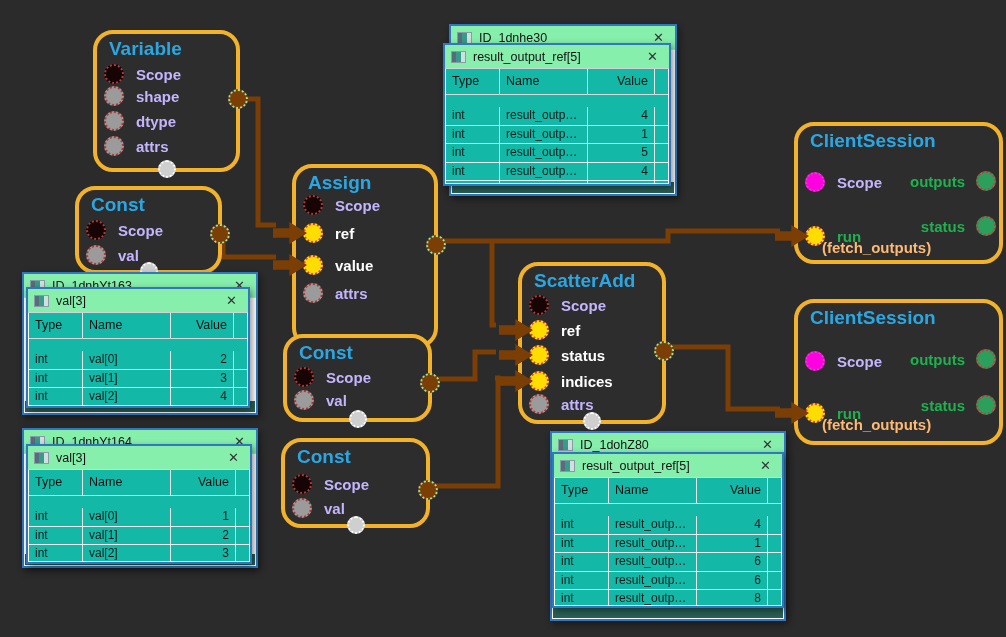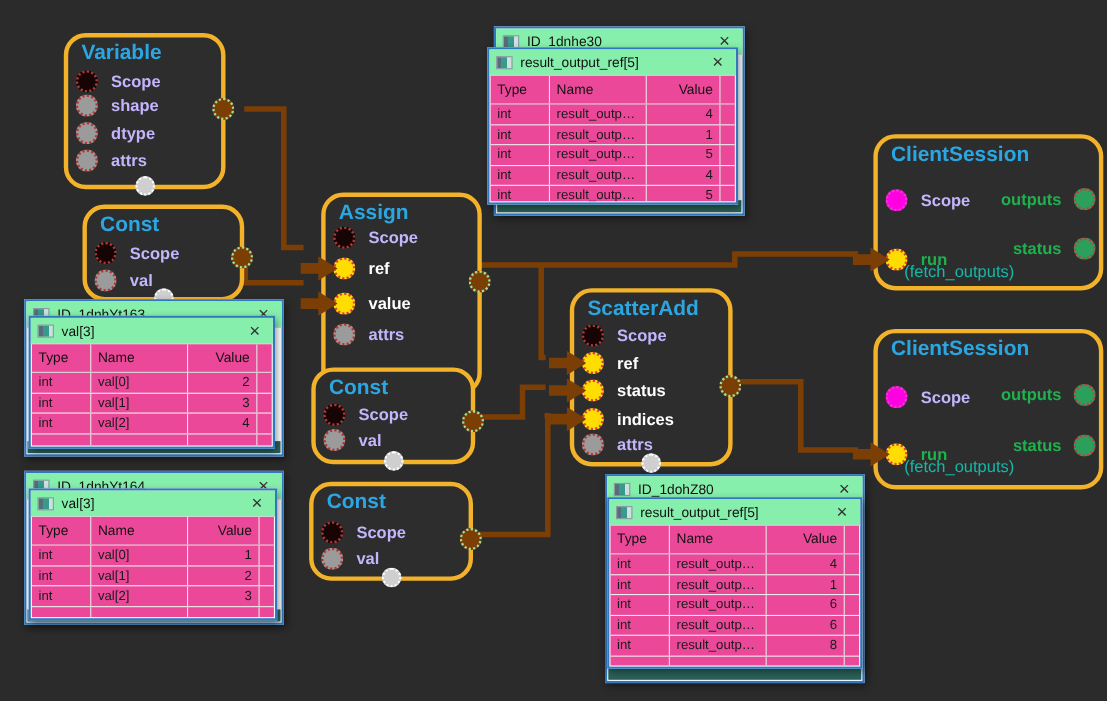--- a/index.html
+++ b/index.html
@@ -27,21 +27,21 @@
   .port.dark{background:#170404;border:2px dotted #b03838;}
   .port.gray{background:#9b9b9b;border:2px dotted #b03838;}
   .port.yellow{background:#ffdd00;border:2px dotted #d84040;}
   .port.magenta{background:#ff00e0;border:2px dotted #e040cc;}
   .port.green{background:#2aa05c;border:2px dotted #c04040;}
   .plabel{margin-left:12px;font-size:15px;font-weight:bold;white-space:nowrap;}
   .prow.right .plabel{margin-left:0;margin-right:11px;}
   .dim{color:#c4b5fd;}
   .lit{color:#ffffff;}
   .grn{color:#1fb14e;}
-  .sublabel{position:absolute;font-size:15px;font-weight:normal;color:#14b8a6;white-space:nowrap;}
+  .sublabel{position:absolute;font-size:15px;font-weight:bold;color:#fdba74;white-space:nowrap;}
   .arrow{
     position:absolute;left:-30px;top:-1px;width:34px;height:22px;background:#7b3f06;
     clip-path:polygon(0 28%,48% 28%,48% 0,100% 50%,48% 100%,48% 72%,0 72%);
   }
   .outport{
     position:absolute;right:-12px;box-sizing:content-box;
     width:16px;height:16px;border-radius:50%;
     background:#7b3f06;border:2px dotted #9fdf9f;
   }
   .bottomdot{
@@ -62,22 +62,22 @@
     padding:0 6px;font-size:12.5px;color:#111;white-space:nowrap;overflow:hidden;
   }
   .wicon{
     flex:0 0 auto;width:15px;height:12px;border:1px solid #8a9aa8;box-sizing:border-box;
     background:linear-gradient(to right,#5a6b7a 0 30%,#379a8a 30% 72%,#cfe0df 72%);
   }
   .wclose{margin-left:auto;padding:0 5px;font-size:13px;color:#333;cursor:default;}
   .wteal{position:absolute;left:1px;right:1px;bottom:1px;height:11px;background:#2a6157;}
   .wtable{
     position:absolute;left:1px;right:1px;top:24px;bottom:1px;
-    display:flex;flex-direction:column;background:#ec4899;
-    font-size:12px;color:#1a1a1a;overflow:hidden;
+    display:flex;flex-direction:column;background:#14b8a6;
+    font-size:12px;color:#1a1a1a;overflow:hidden;gap:12px;
   }
   .trow{display:flex;flex:0 0 auto;height:17.5px;line-height:17.5px;border-bottom:1px solid #ededed;}
   .trow.head{height:25px;line-height:25px;border-bottom:1px solid #d9d9d9;font-size:12.5px;color:#111;}
   .trow.fill{flex:1 1 auto;height:auto;border-bottom:none;}
   .c{box-sizing:border-box;border-right:1px solid #e4e4e4;padding:0 6px;overflow:hidden;white-space:nowrap;}
   .c.t{width:54px;}
   .c.n{width:88px;}
   .c.v{flex:1;text-align:right;}
   .c.g{width:13px;border-right:none;padding:0;}
 </style>
@@ -87,21 +87,21 @@
 <svg id="wires" width="1006" height="637">
   <path d="M222,99 H258 V225 H276"></path>
   <path d="M223,234 V257 H276"></path>
   <path d="M437,241 H668 V231 H780"></path>
   <path d="M492,241 V325 H496"></path>
   <path d="M432,379 H475 V352 H496"></path>
   <path d="M432,486 H498 V378 H495"></path>
   <path d="M667,347 H728 V409 H780"></path>
 </svg>
 
-<div class="node" style="left:58px;top:30px;width:147px;height:142px">
+<div class="node" style="left:93px;top:30px;width:147px;height:142px">
   <div class="ntitle">Variable</div>
   <div class="prow" style="top:30px">
       <span class="port dark"></span>
       <span class="plabel dim">Scope</span>
     </div>
   <div class="prow" style="top:52px">
       <span class="port gray"></span>
       <span class="plabel dim">shape</span>
     </div>
   <div class="prow" style="top:77px">
@@ -123,21 +123,21 @@
       <span class="plabel dim">Scope</span>
     </div>
   <div class="prow" style="top:55px">
       <span class="port gray"></span>
       <span class="plabel dim">val</span>
     </div>
   <div class="outport" style="top:34px"></div>
   <div class="bottomdot"></div>
 </div>
 
-<div class="node" style="left:292px;top:175px;width:146px;height:184px">
+<div class="node" style="left:292px;top:164px;width:146px;height:184px">
   <div class="ntitle">Assign</div>
   <div class="prow" style="top:27px">
       <span class="port dark"></span>
       <span class="plabel dim">Scope</span>
     </div>
   <div class="prow" style="top:55px">
       <span class="arrow"></span>
       <span class="port yellow"></span>
       <span class="plabel lit">ref</span>
     </div>

